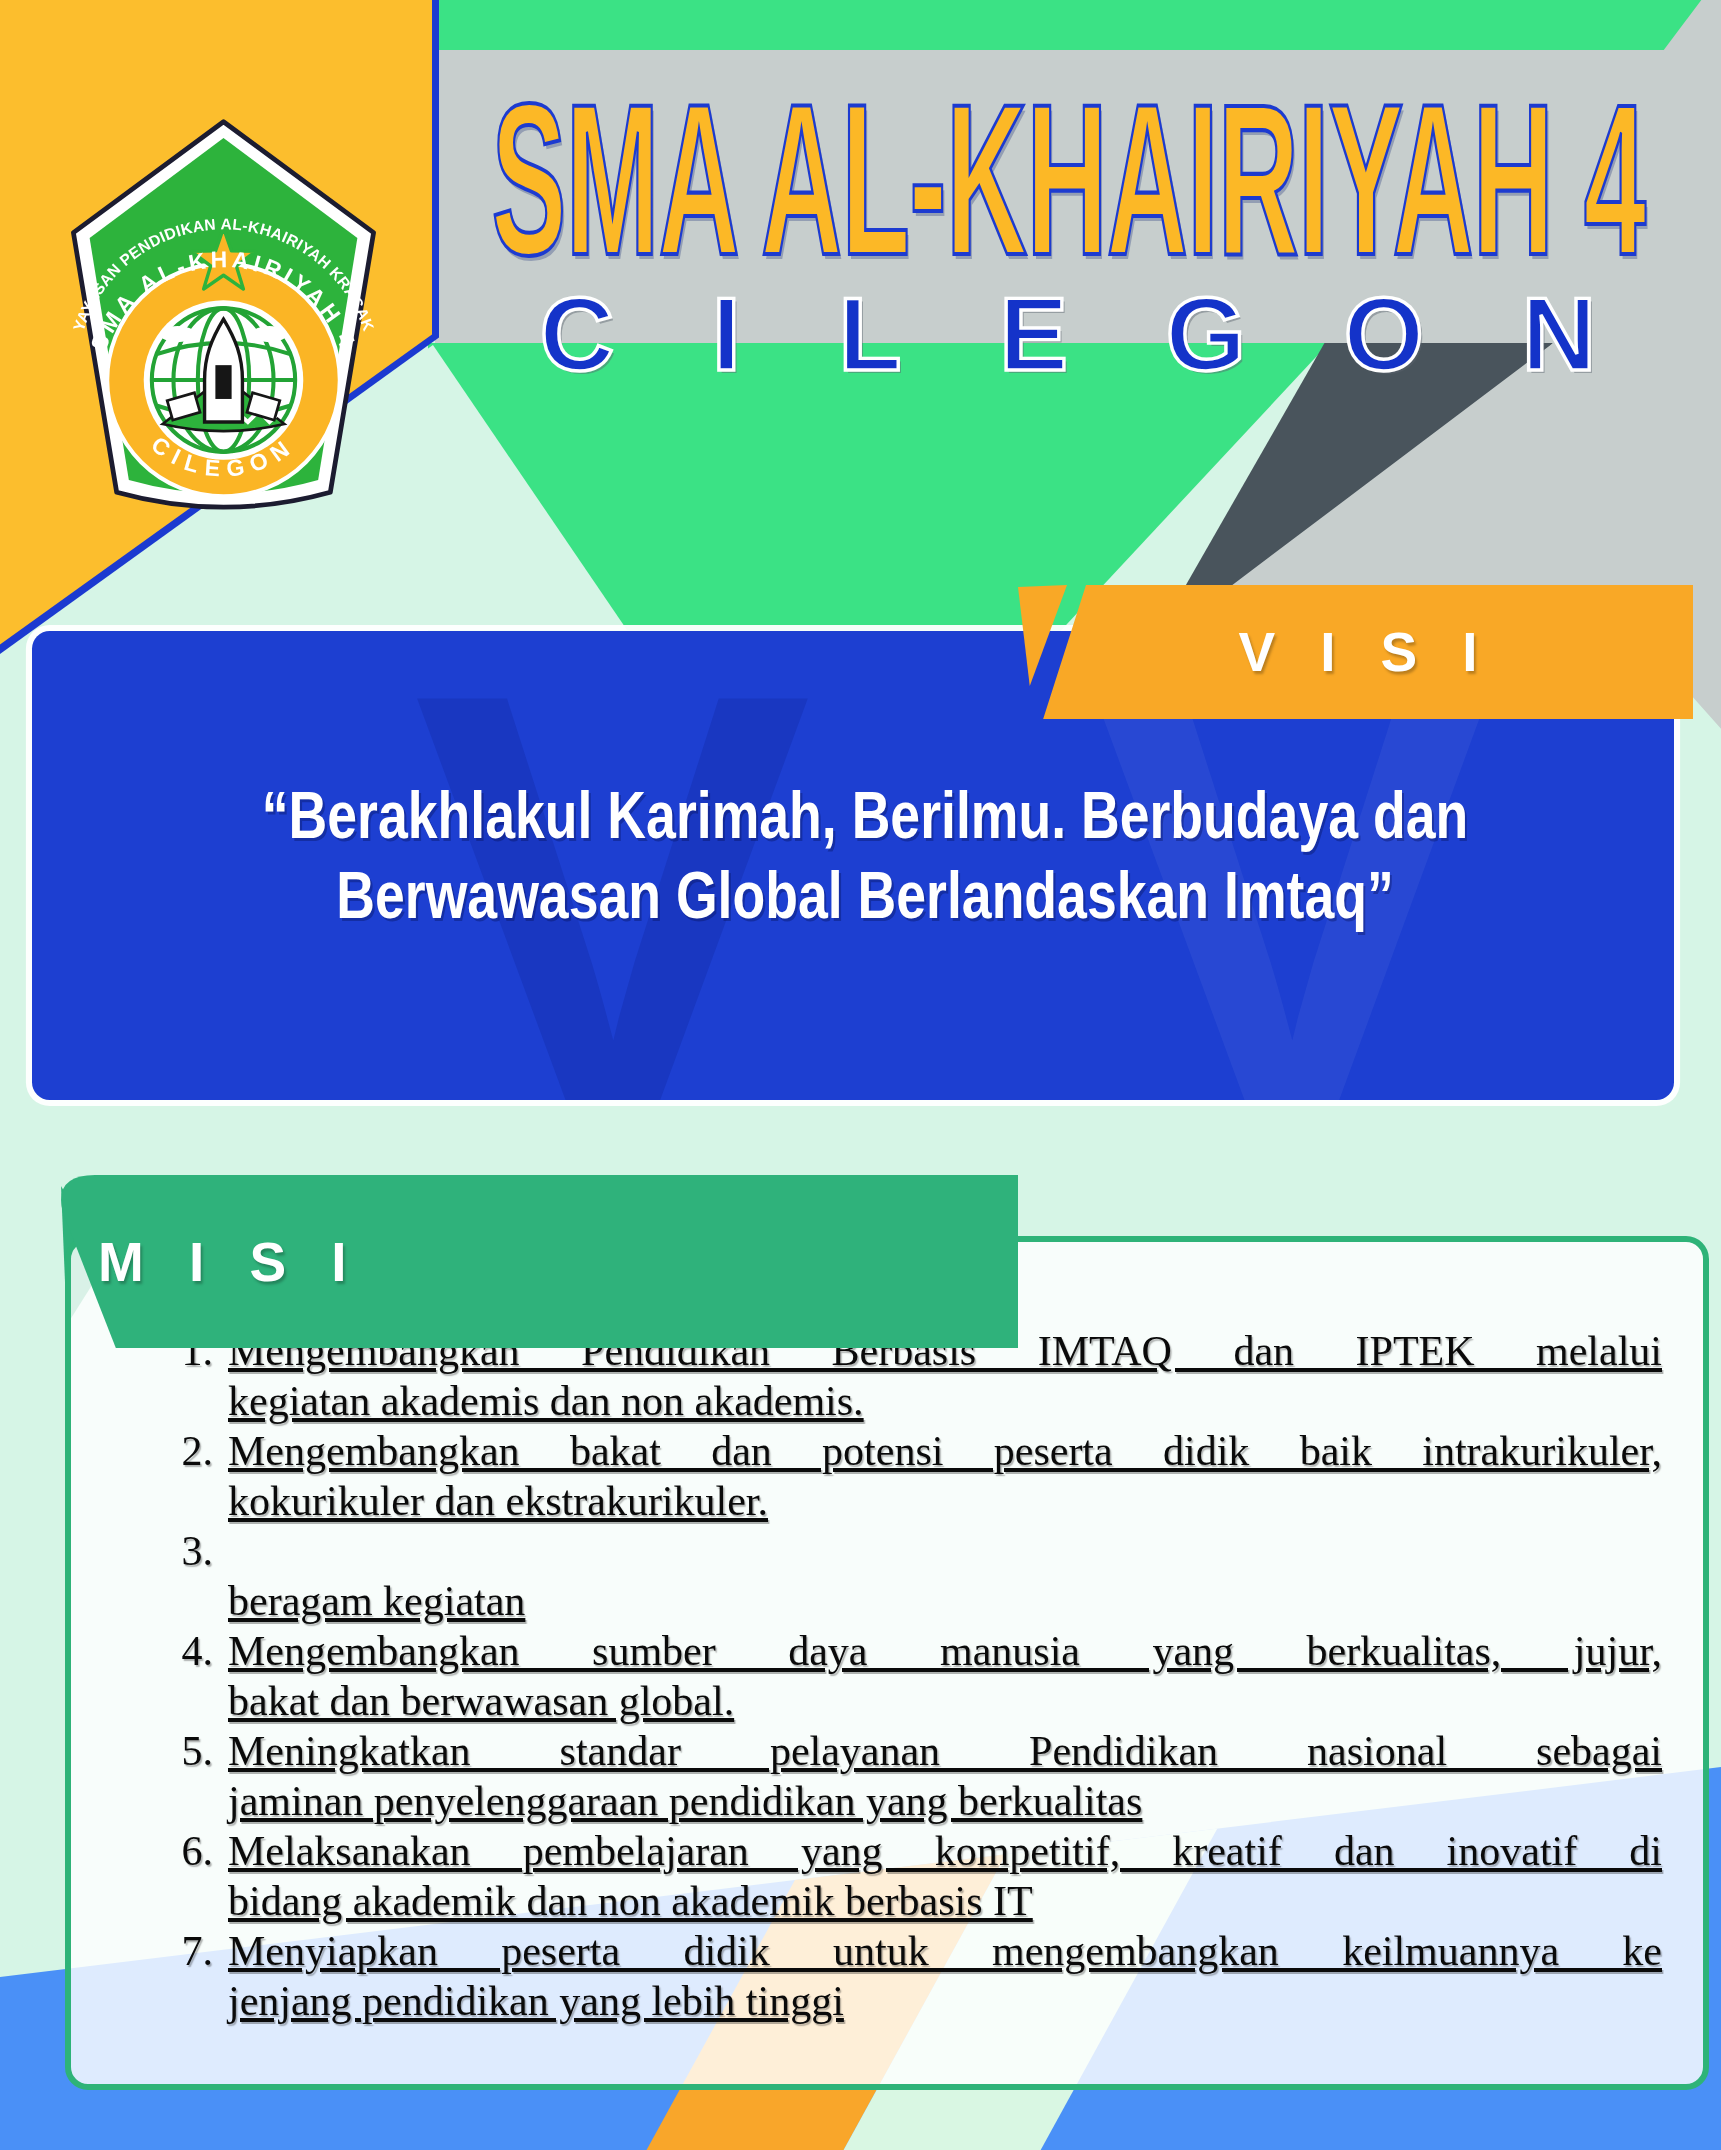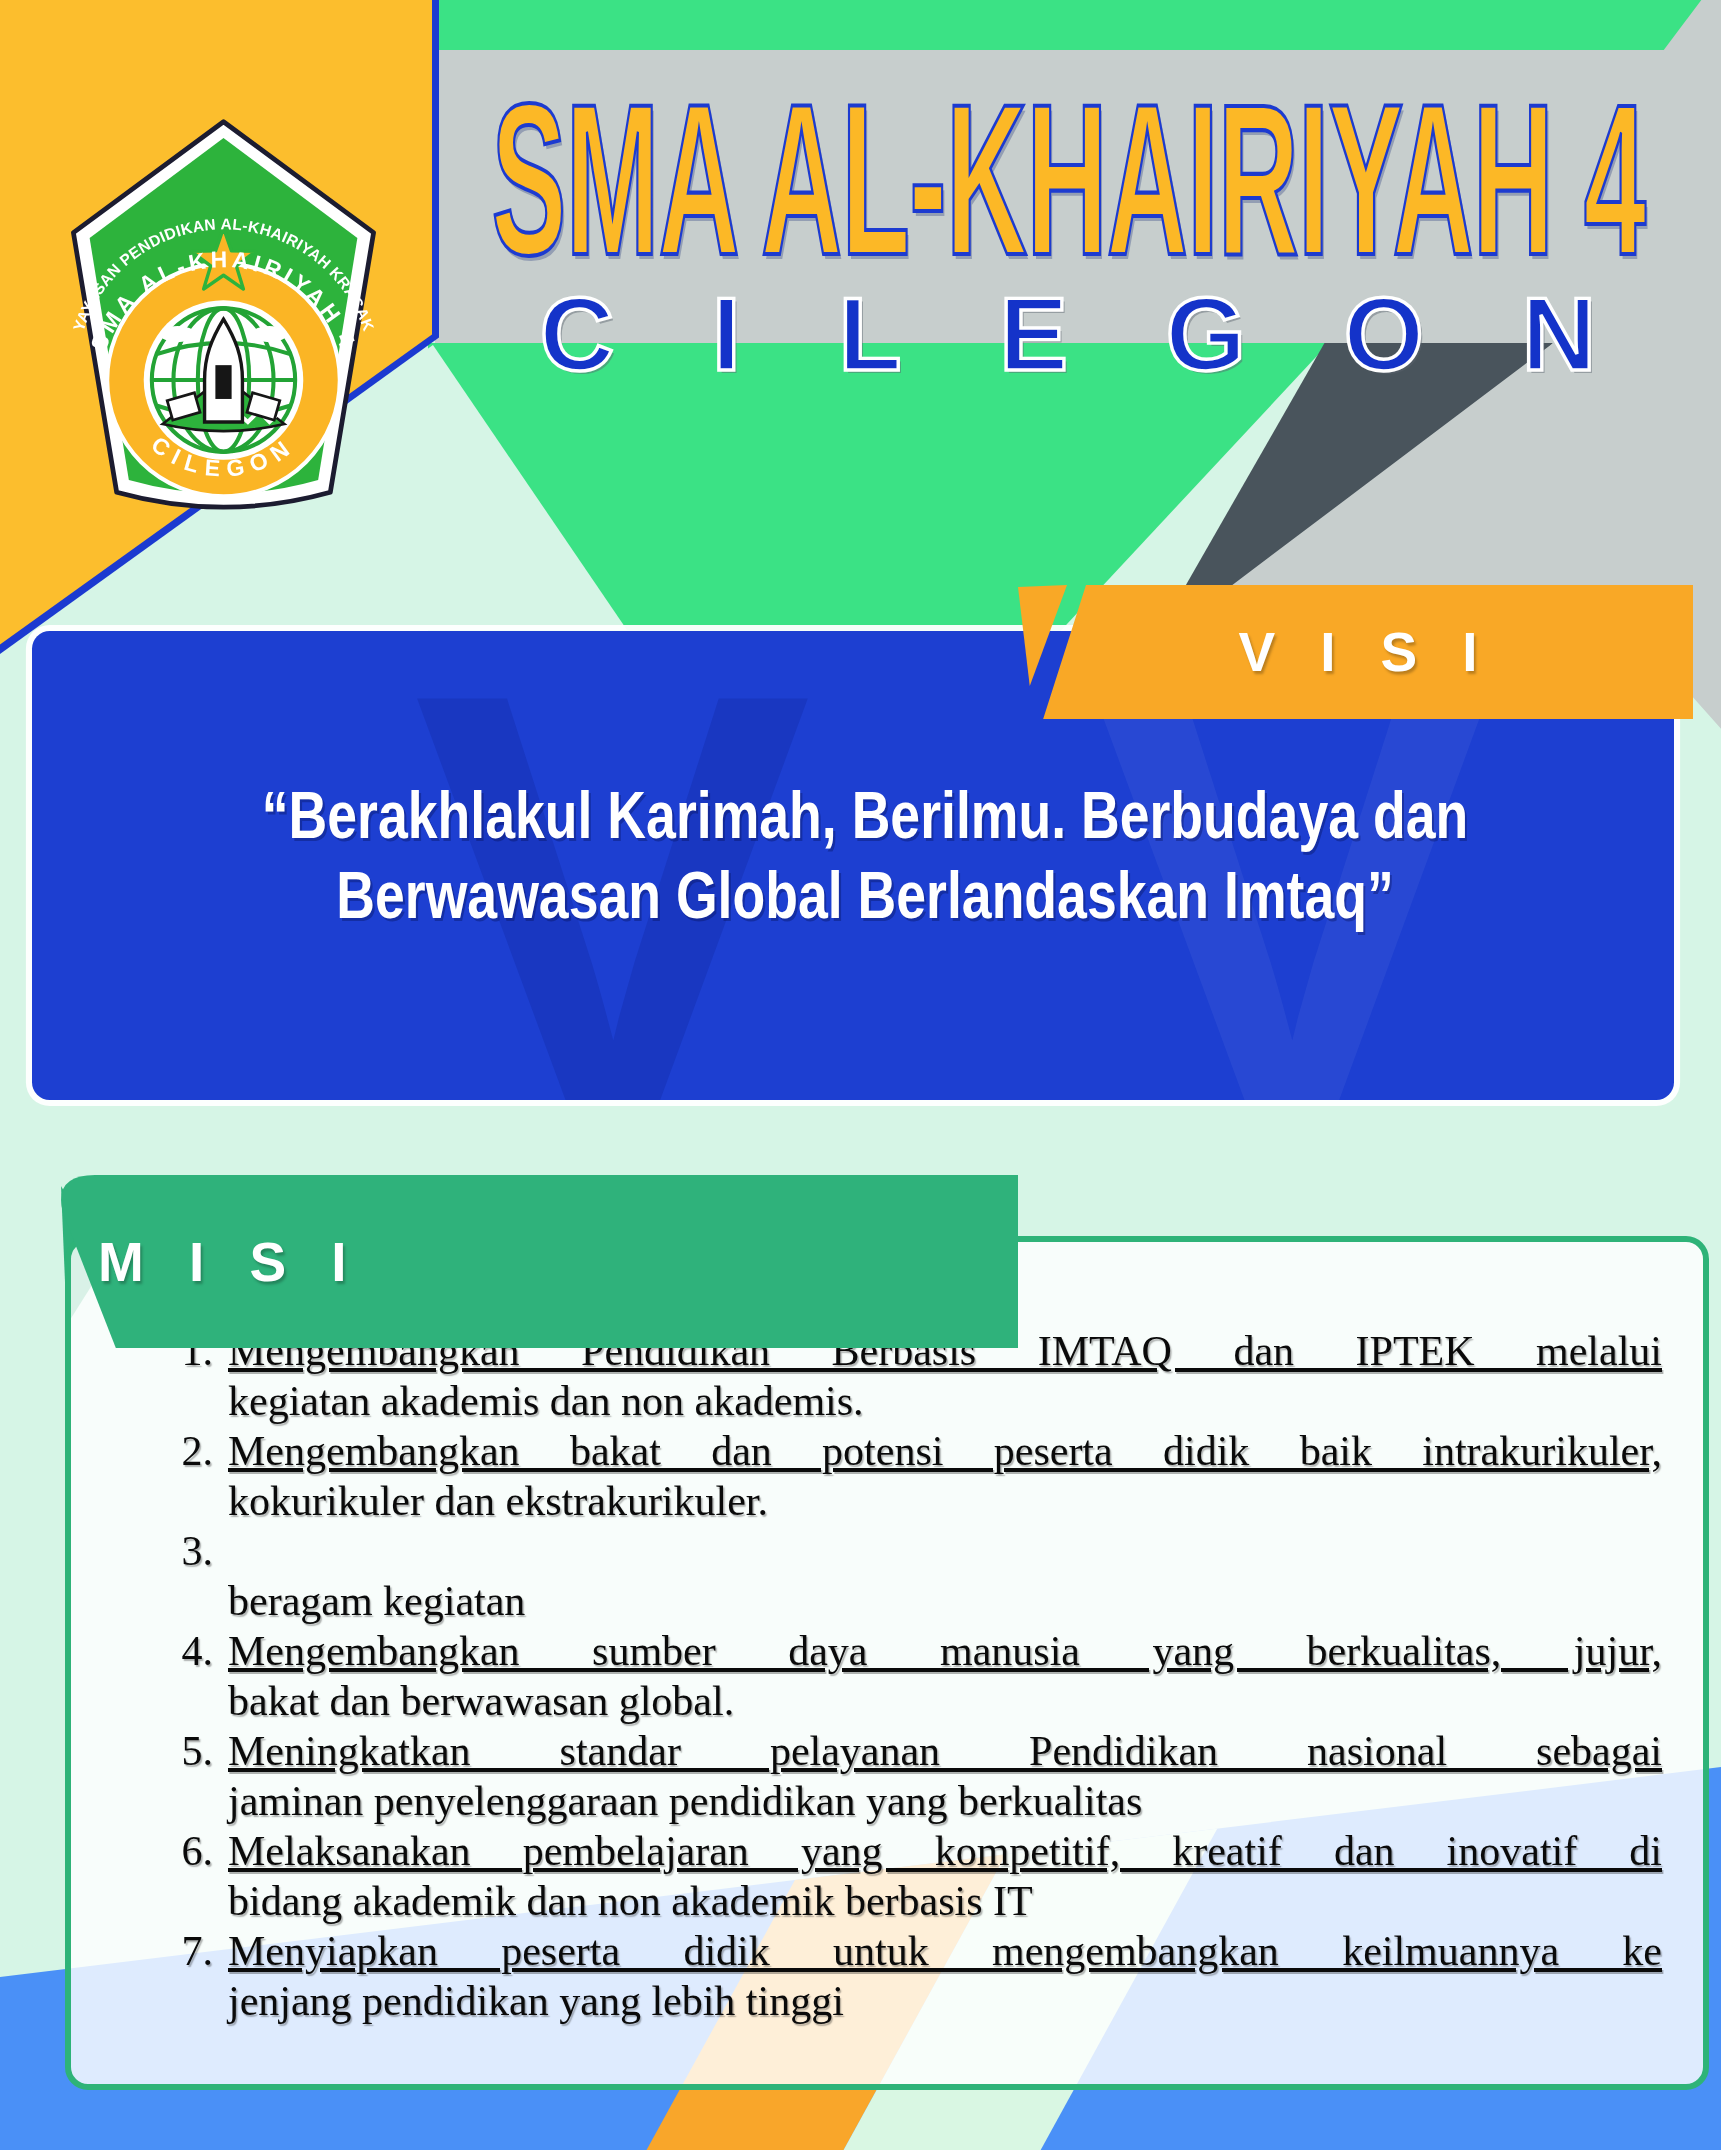--- a/index.html
+++ b/index.html
@@ -70,21 +70,21 @@
   .misi-card{left:65px;top:1236px;width:1644px;height:854px;box-sizing:border-box;
     border:6.8px solid #2eb378;border-radius:23px;background:rgba(255,255,255,0.82);}
   .misi-tab{left:53px;top:1175px;width:965px;height:173px;background:#2fb27b;
     clip-path:path("M 42 0 L 1372 0 Q 1418 2 1415 48 L 1408 130 L 1310 222 L 82 222 L 10 38 Q 0 0 42 0 Z");
     display:flex;align-items:center;justify-content:flex-start;}
   .misi-list{position:absolute;left:67px;top:84px;width:1524px;font-family:"Liberation Serif",serif;color:#0a0a0a;}
   .misi-item{display:grid;grid-template-columns:75px 1fr;column-gap:15px;grid-auto-rows:50px;
     font-size:42px;line-height:50px;text-shadow:1.4px 2px 1.4px rgba(0,0,0,0.30);}
   .misi-item .num{grid-column:1;grid-row:1;text-align:right;}
   .misi-item .l1{grid-column:2;grid-row:1;display:block;text-align:justify;text-align-last:justify;white-space:nowrap;text-decoration:underline;}
-  .misi-item .l2{grid-column:2;grid-row:2;display:block;text-align:left;white-space:nowrap;}
+  .misi-item .l2{grid-column:2;grid-row:2;display:block;text-align:left;white-space:nowrap;text-decoration:underline;}
 </style>
 </head>
 <body>
 
 <div class="canvas">
 
   <div class="abs gray-block"></div>
   <div class="abs green-topband"></div>
   <div class="abs green-mid"></div>
   <div class="abs mint-wedge"></div>

